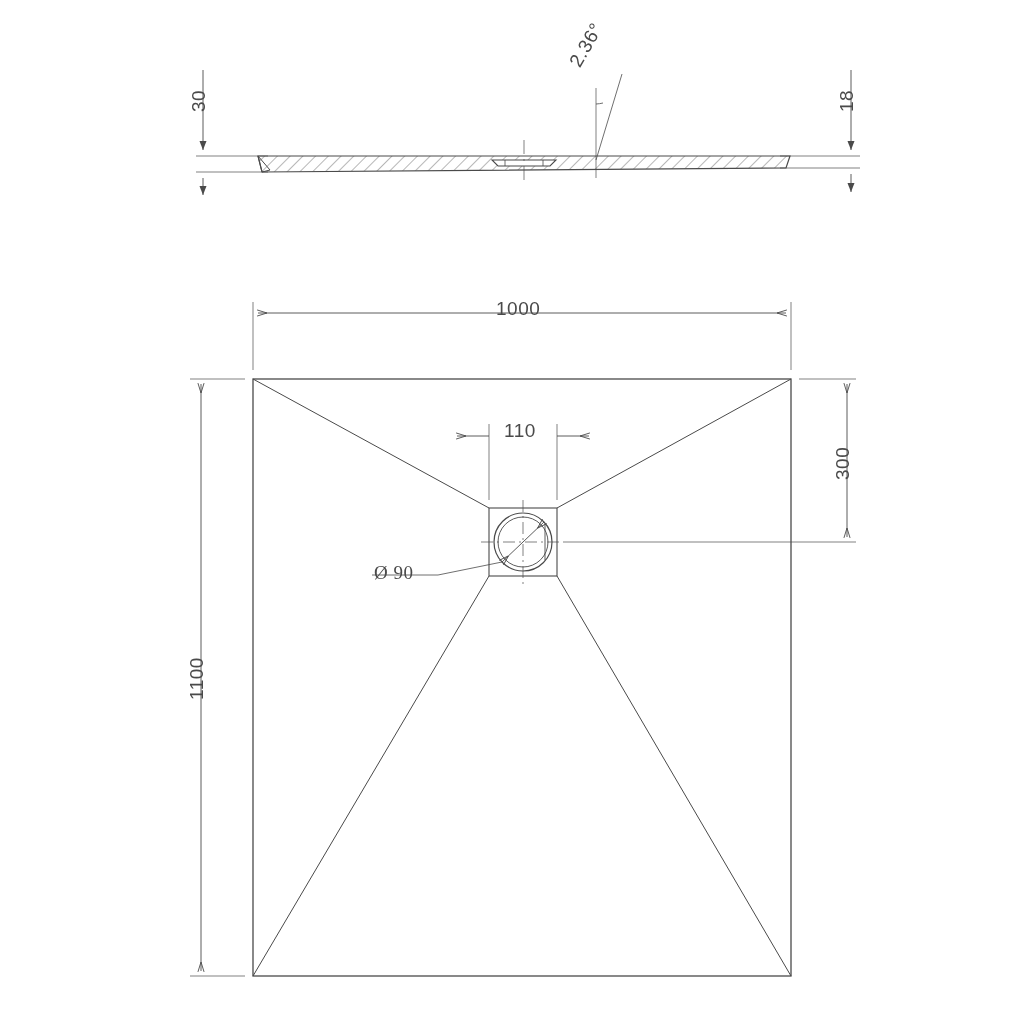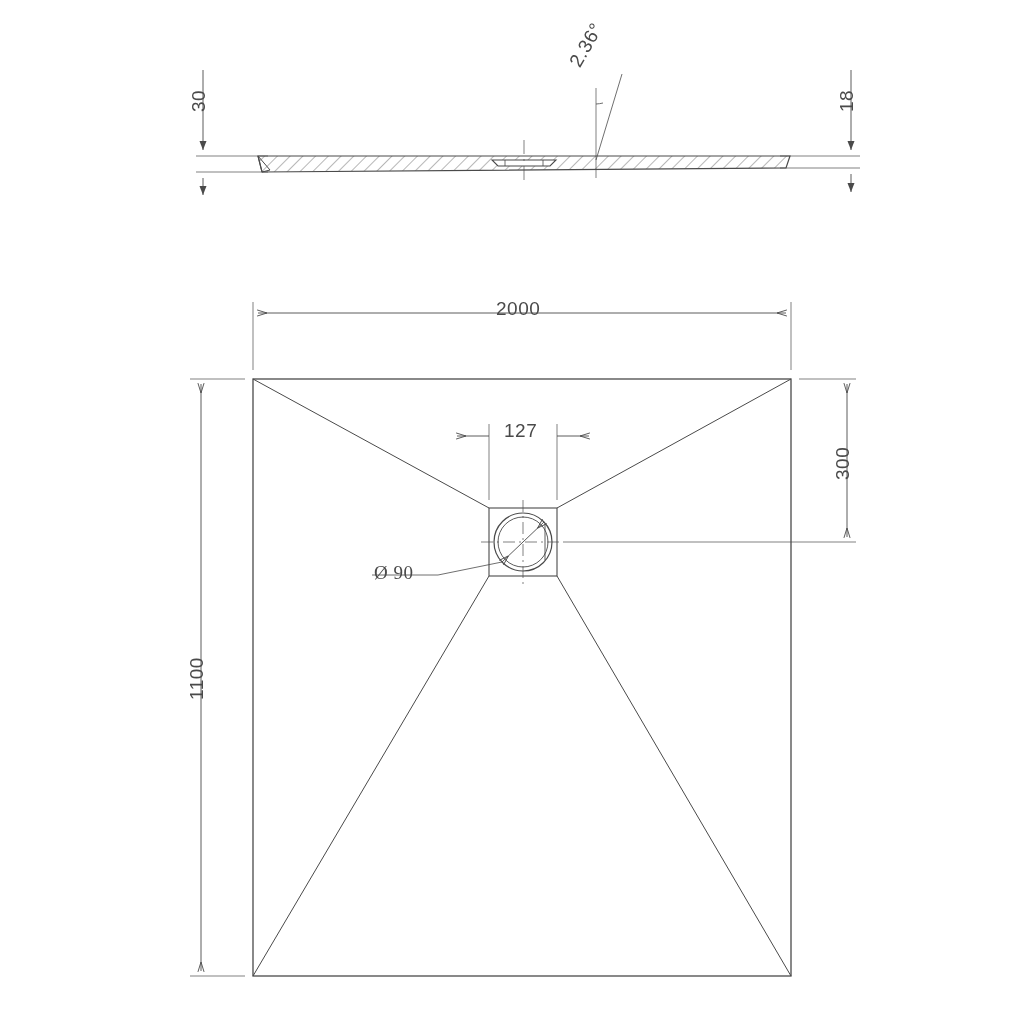--- a/index.html
+++ b/index.html
@@ -127,23 +127,23 @@
       <line x1="557" y1="436" x2="589" y2="436" stroke="#4a4a4a" stroke-width="0.9" marker-end="url(#arrOpen)"></line>
     </g>
   </svg>
 
   <div class="lbl rot90" style="left:188px; top:112px;">30</div>
 
   <div class="lbl rot90" style="left:836px; top:112px;">18</div>
 
   <div class="lbl" style="left:565px; top:60px; transform:rotate(-60deg); transform-origin:left top;">2.36°</div>
 
-  <div class="lbl" style="left:496px; top:298px;">2000</div>
+  <div class="lbl" style="left:496px; top:298px;">1000</div>
 
   <div class="lbl rot90" style="left:186px; top:700px;">1100</div>
 
   <div class="lbl rot90" style="left:832px; top:480px;">300</div>
 
-  <div class="lbl" style="left:504px; top:420px;">127</div>
+  <div class="lbl" style="left:504px; top:420px;">110</div>
 
   <div class="lbl" style="left:374px; top:562px;font-family:Liberation Serif, serif;">Ø 90</div>
 
 </div>
 
 </body></html>

